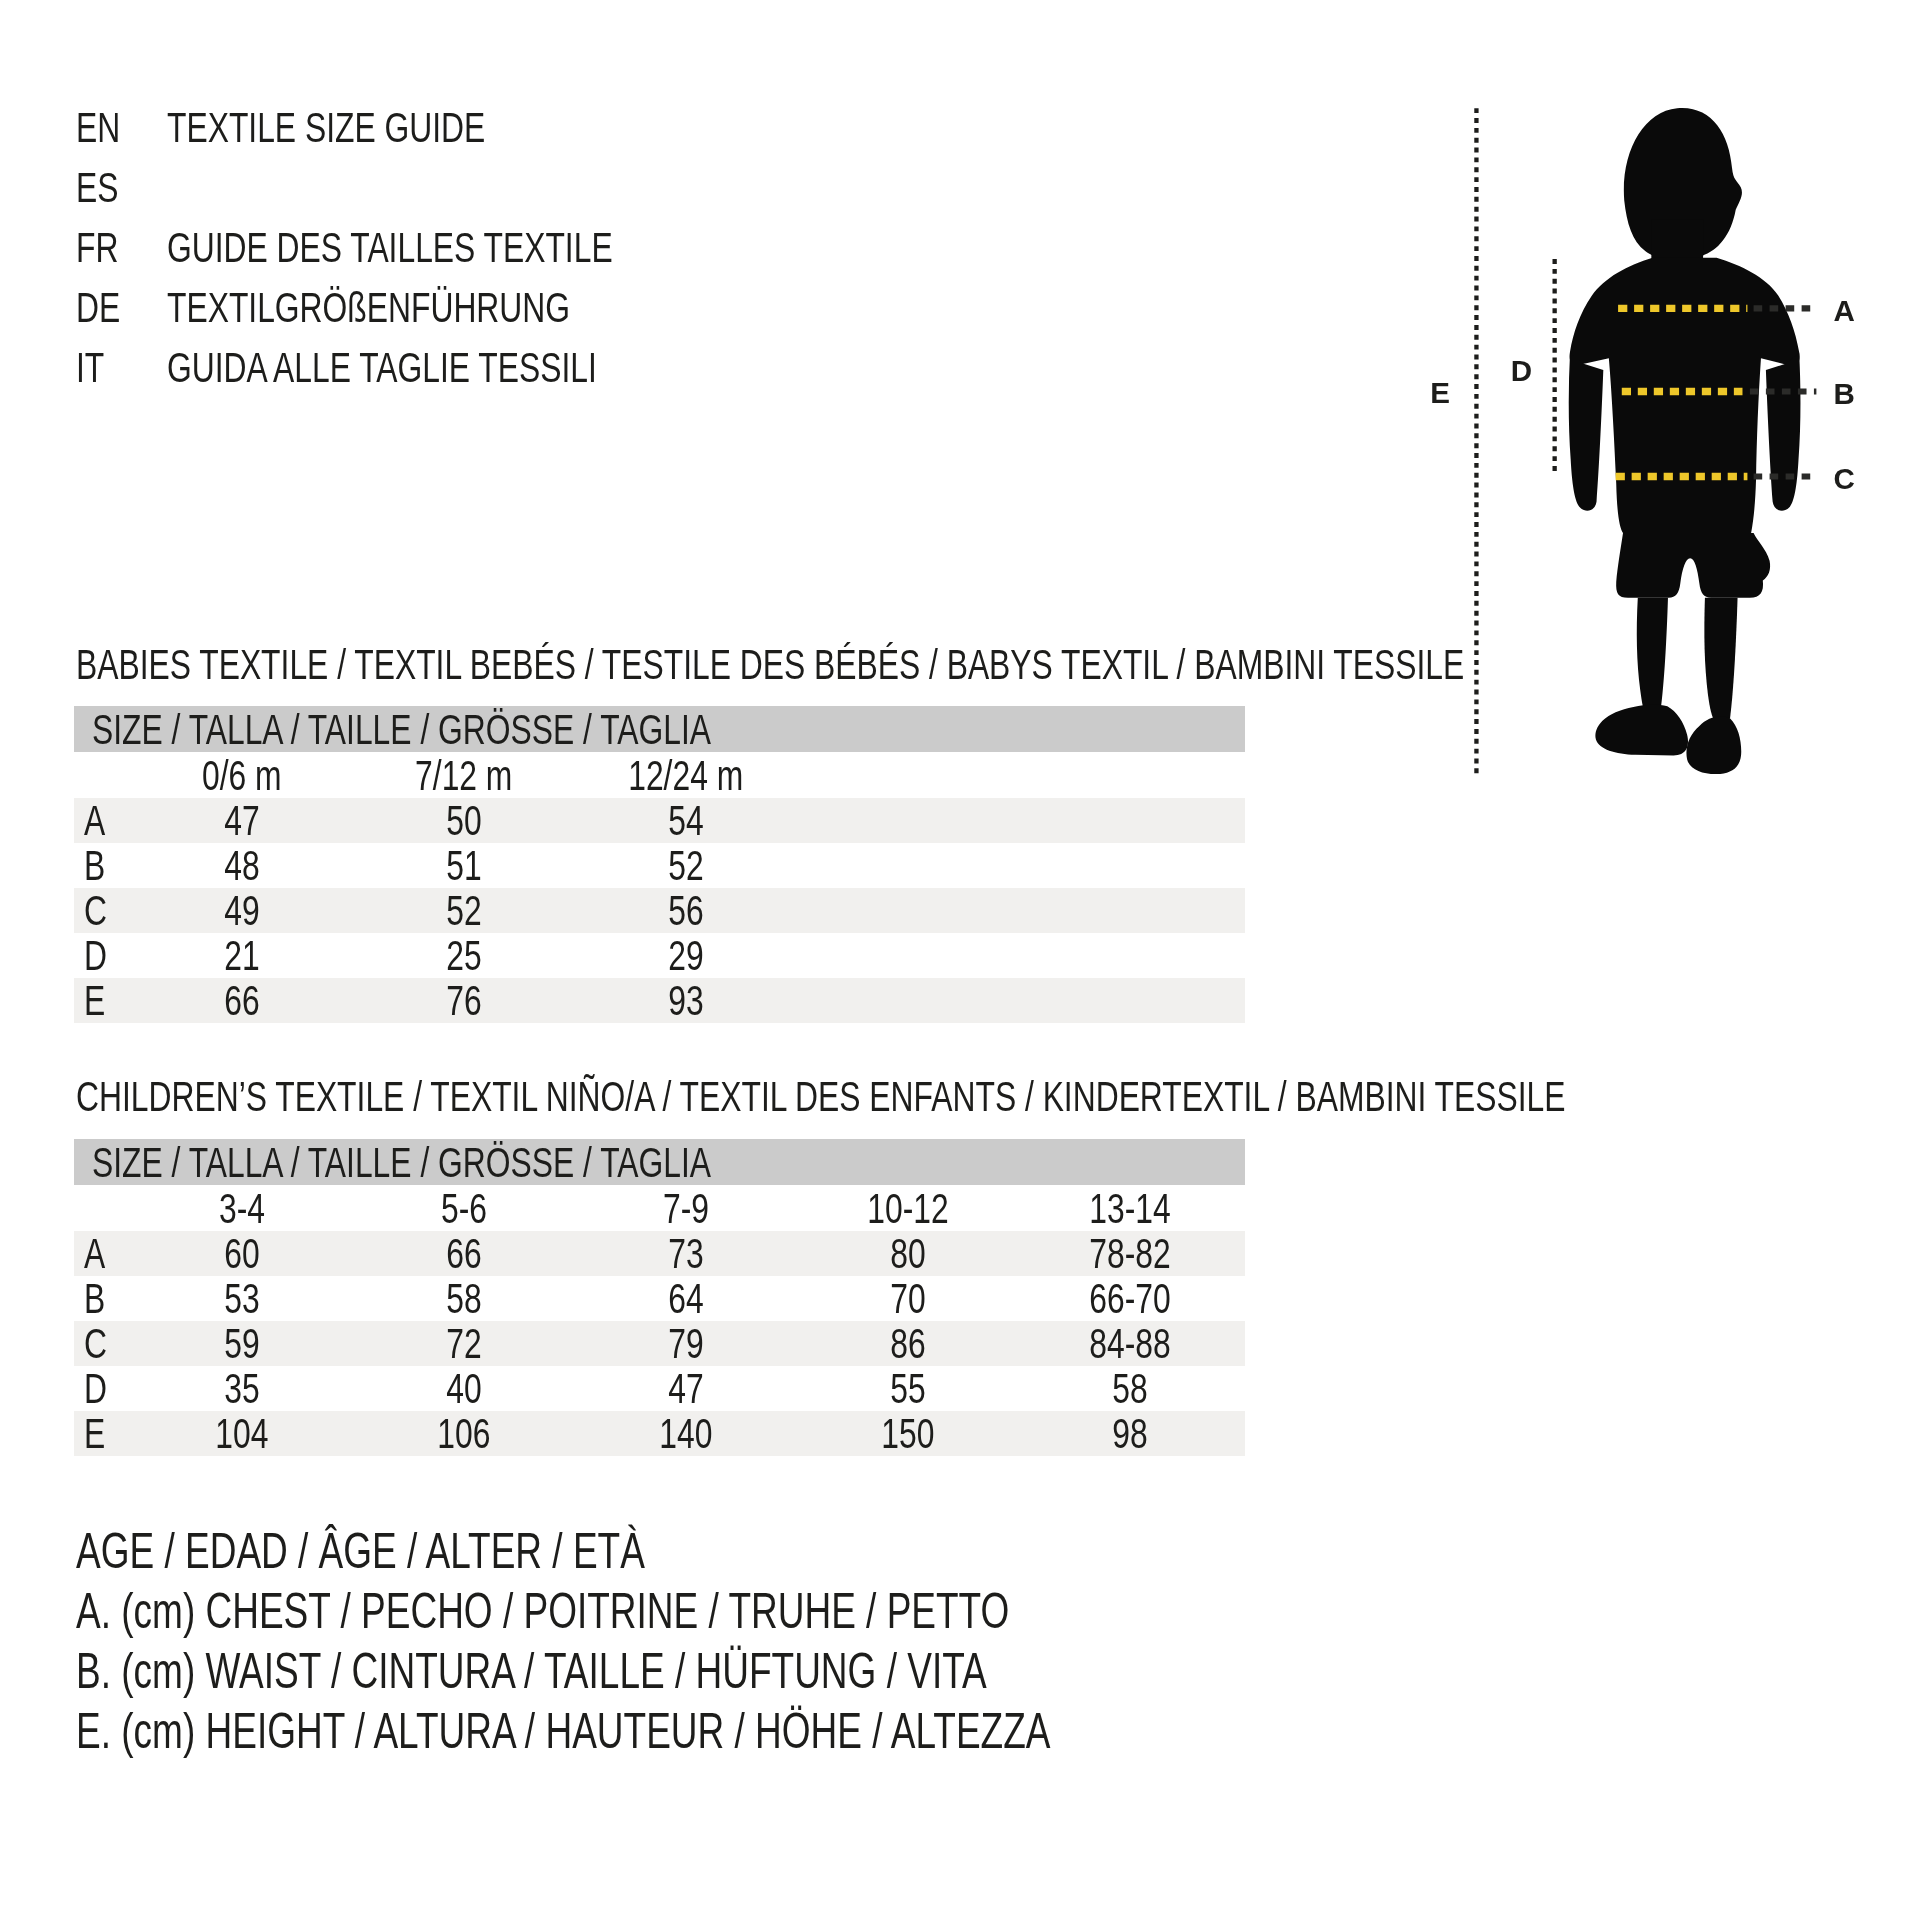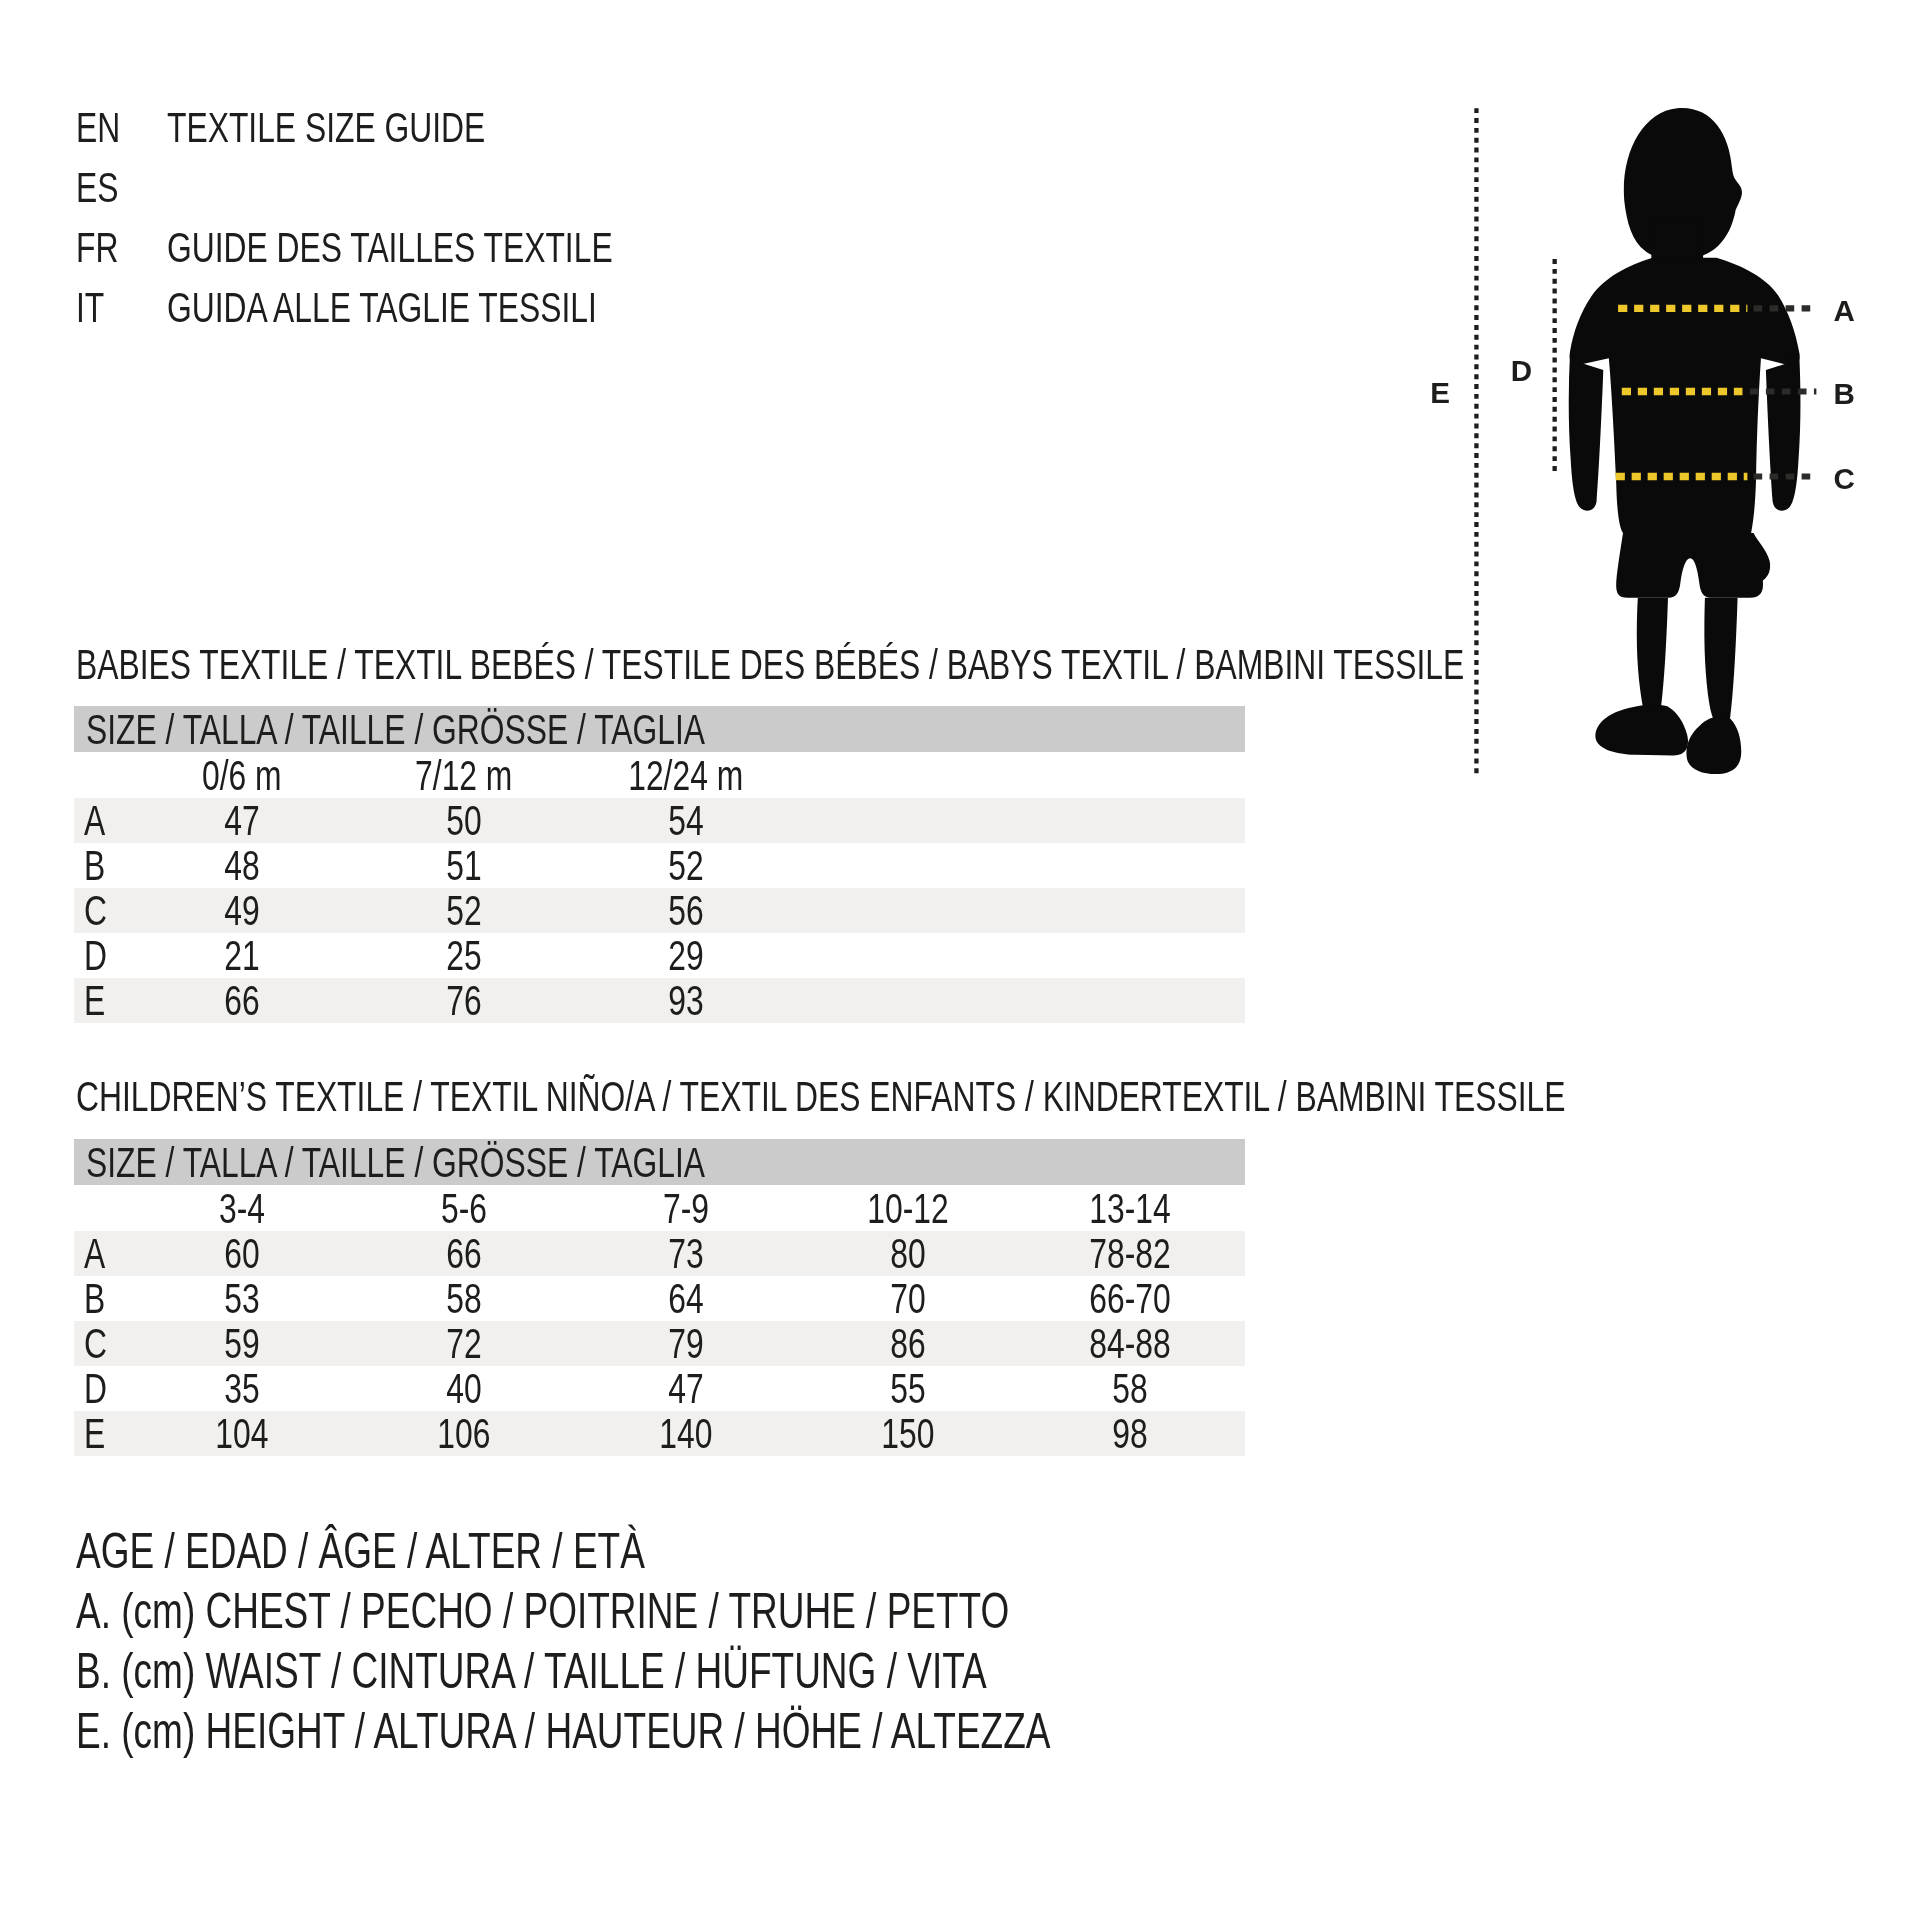--- a/index.html
+++ b/index.html
@@ -35,21 +35,21 @@
 
   
   .section-title{position:absolute;left:76px;font-size:43px;line-height:43px;white-space:nowrap;}
   .title-babies{top:643px;}
   .title-children{top:1075px;}
 
   
   .tableblock{position:absolute;left:74px;width:1171px;}
   .tb-babies{top:706px;}
   .tb-children{top:1139px;}
-  .szbar{height:46px;line-height:46px;background:var(--header_bar);font-size:43px;padding-left:12px;white-space:nowrap;}
+  .szbar{height:46px;line-height:46px;background:var(--header_bar);font-size:43px;padding-left:18px;white-space:nowrap;}
   .trow{display:grid;height:45px;line-height:45px;font-size:43px;}
   .trow.thead{height:46px;line-height:46px;text-decoration:underline;}
   .t3 .trow{grid-template-columns:57px repeat(3,222px) 1fr;}
   .t5 .trow{grid-template-columns:57px repeat(5,222px) 1fr;}
   .trow.stripe{background:var(--row_stripe);}
   .tcell{overflow:visible;}
   .row-label-cell{text-align:left;padding-left:10px;}
   .col-header-cell,.value-cell{text-align:center;}
 
   
@@ -65,20 +65,24 @@
       <div class="lang-row">
         <span class="lang-code"><span class="cond l">EN</span></span>
         <span class="lang-label"><span class="cond l">TEXTILE SIZE GUIDE</span></span>
       </div>
       <div class="lang-row">
         <span class="lang-code"><span class="cond l">ES</span></span>
       </div>
       <div class="lang-row">
         <span class="lang-code"><span class="cond l">FR</span></span>
         <span class="lang-label"><span class="cond l">GUIDE DES TAILLES TEXTILE</span></span>
+      </div>
+      <div class="lang-row">
+        <span class="lang-code"><span class="cond l">DE</span></span>
+        <span class="lang-label"><span class="cond l">TEXTILGRÖßENFÜHRUNG</span></span>
       </div>
       <div class="lang-row">
         <span class="lang-code"><span class="cond l">IT</span></span>
         <span class="lang-label"><span class="cond l">GUIDA ALLE TAGLIE TESSILI</span></span>
       </div>
     </section>
 
   <svg class="figure" viewBox="0 0 820 1160" aria-hidden="true">
 
     <line class="vdots" x1="116" y1="55" x2="116" y2="1135"></line>

